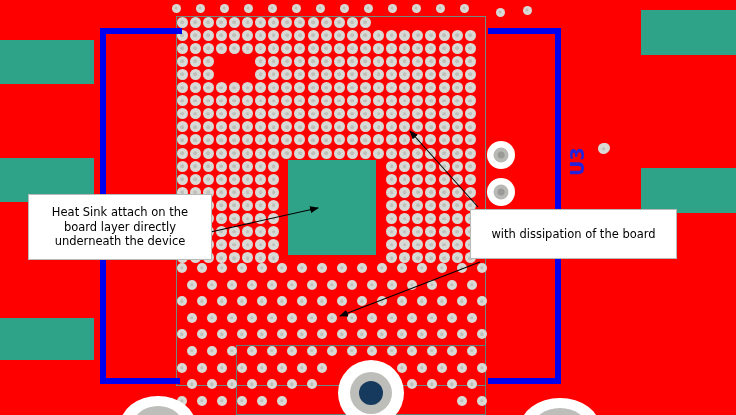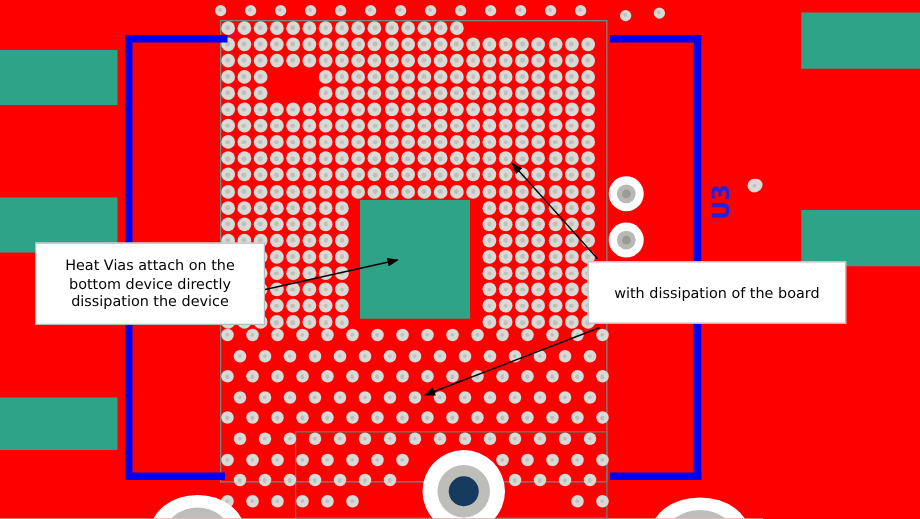--- a/index.html
+++ b/index.html
@@ -612,22 +612,22 @@
     </defs>
 
     <line x1="206" y1="233" x2="318" y2="208" stroke="#000" stroke-width="1.1" marker-end="url(#ah)"></line>
 
     <line x1="478" y1="207" x2="410" y2="131" stroke="#000" stroke-width="1.1" marker-end="url(#ah)"></line>
 
     <line x1="480" y1="262" x2="340" y2="316" stroke="#000" stroke-width="1.1" marker-end="url(#ah)"></line>
   </svg>
 
   <div class="callout" id="callout-heatsink">
-    <span>Heat Vias attach on the</span>
-    <span>bottom device directly</span>
-    <span>dissipation the device</span>
+    <span>Heat Sink attach on the</span>
+    <span>board layer directly</span>
+    <span>underneath the device</span>
   </div>
 
   <div class="callout" id="callout-vias">
     <span>with dissipation of the board</span>
   </div>
 
 </div>
 
 </body></html>

